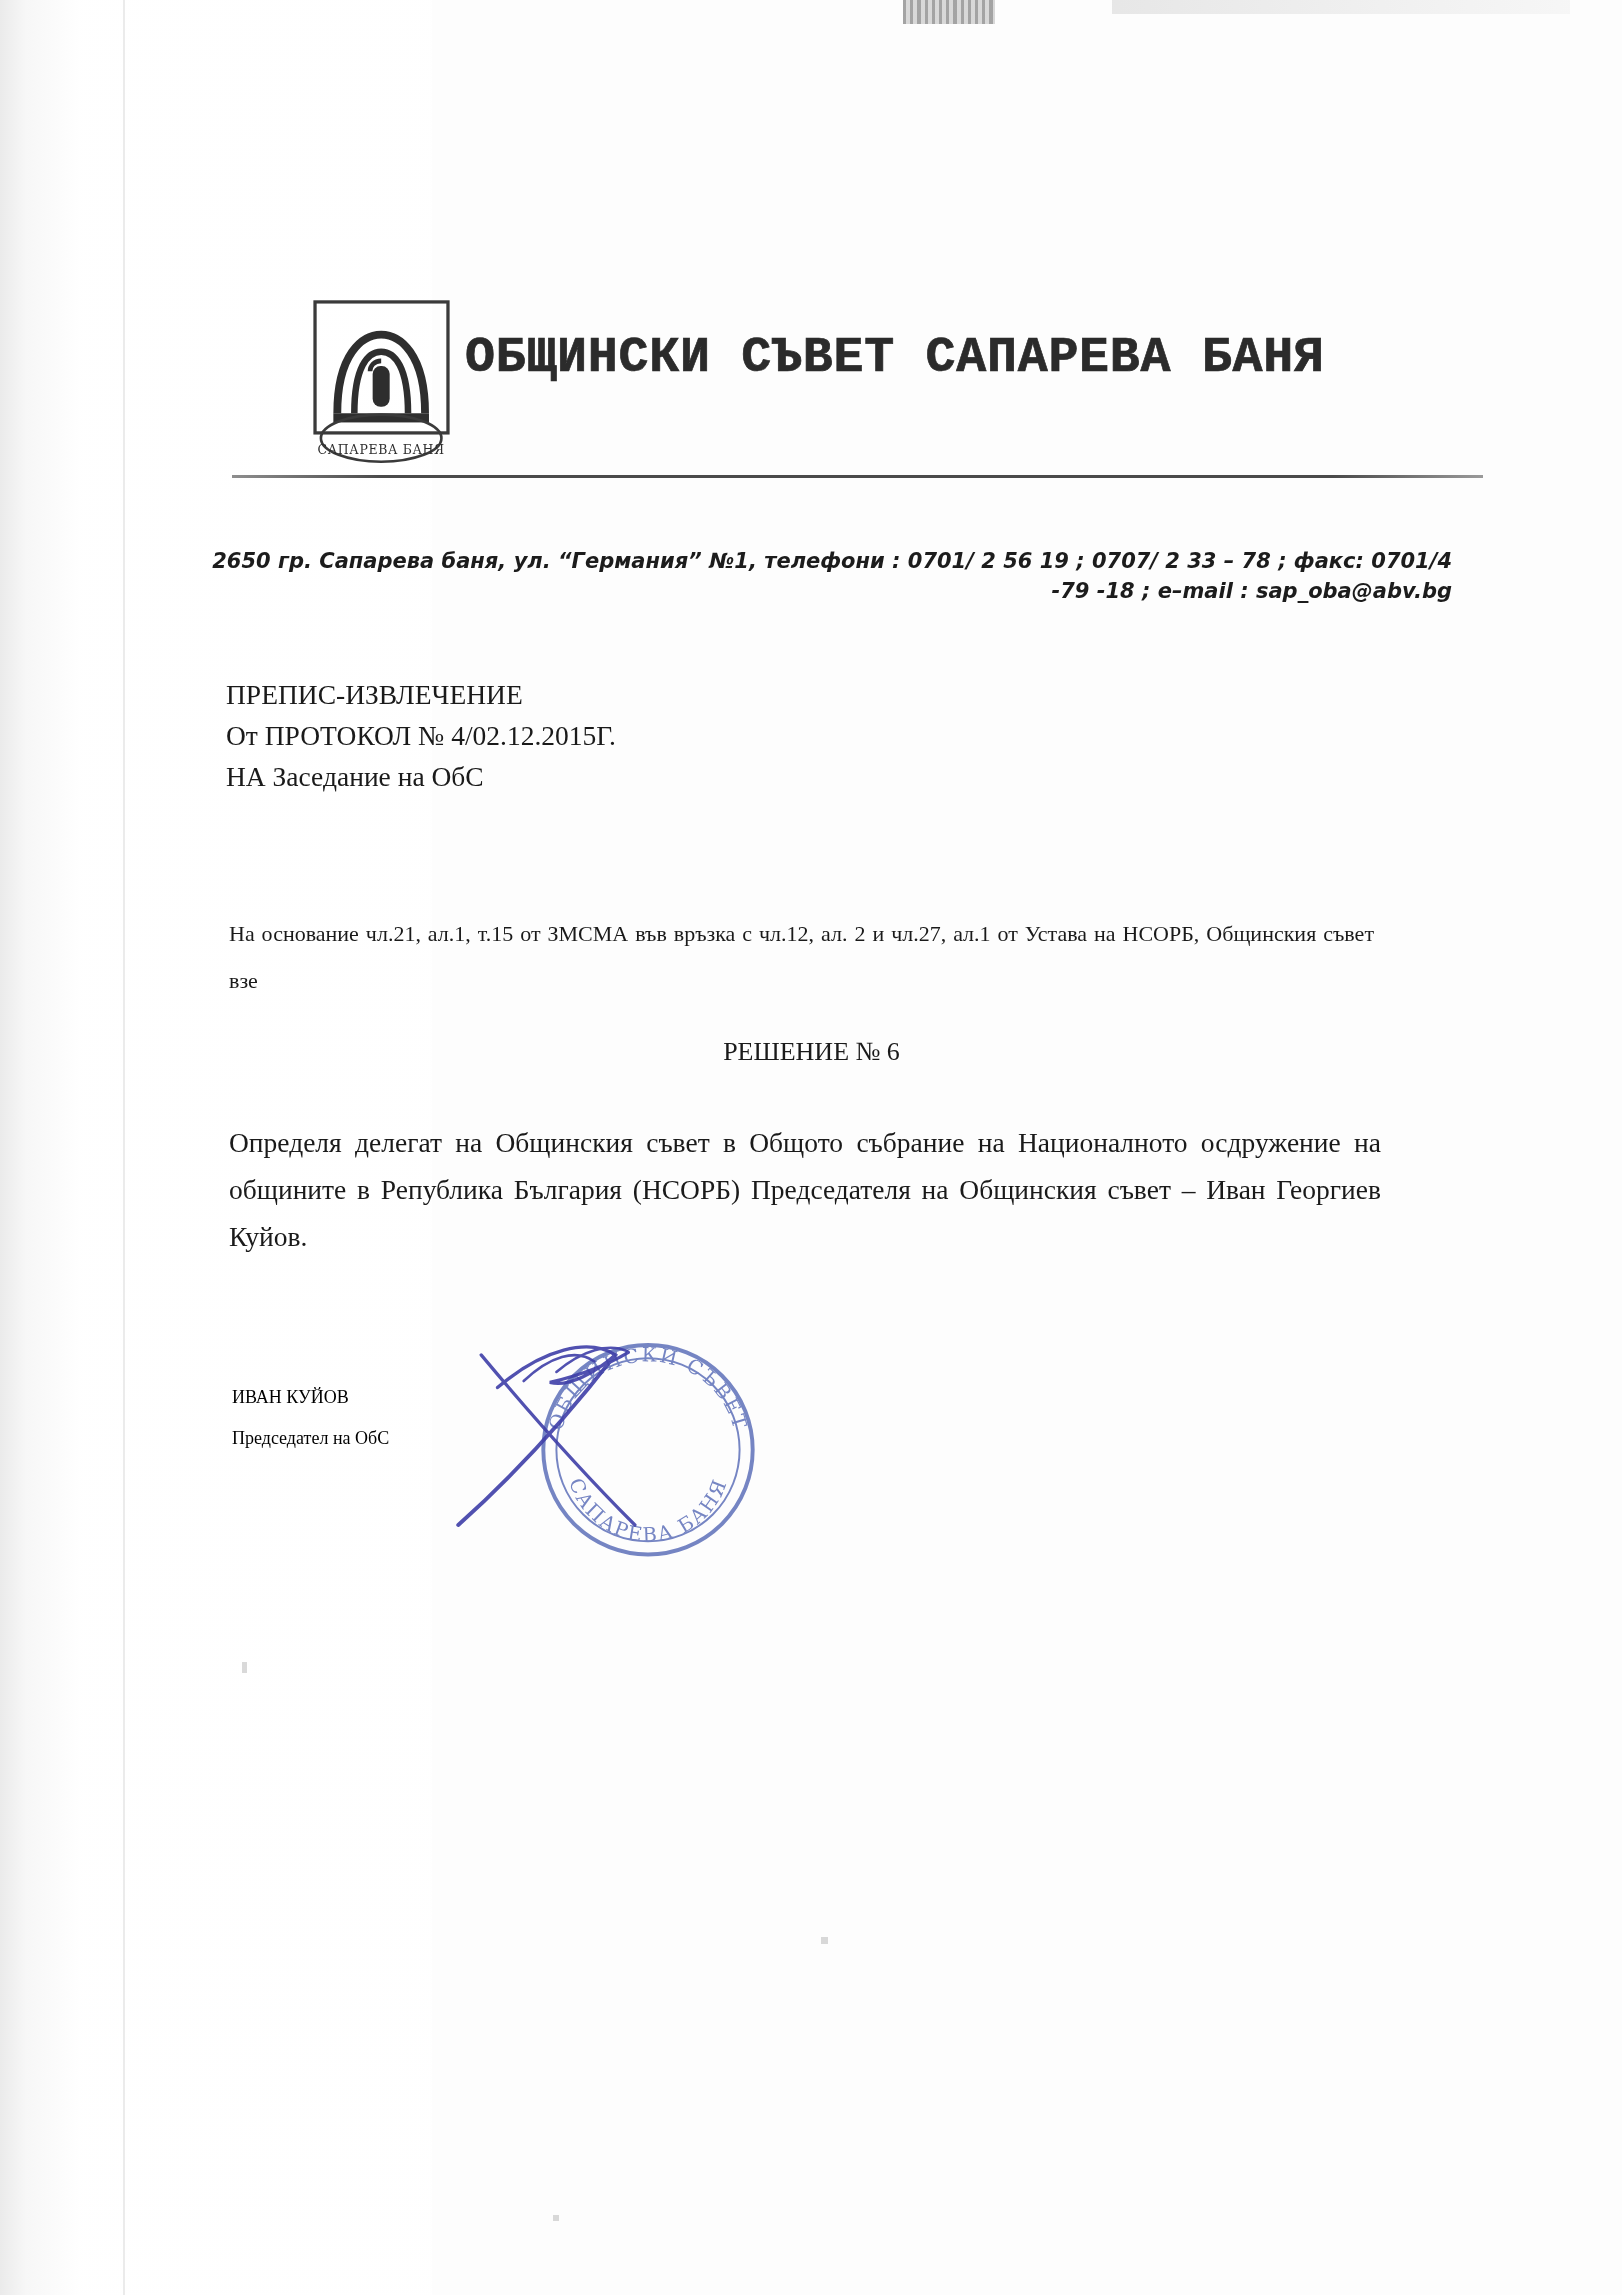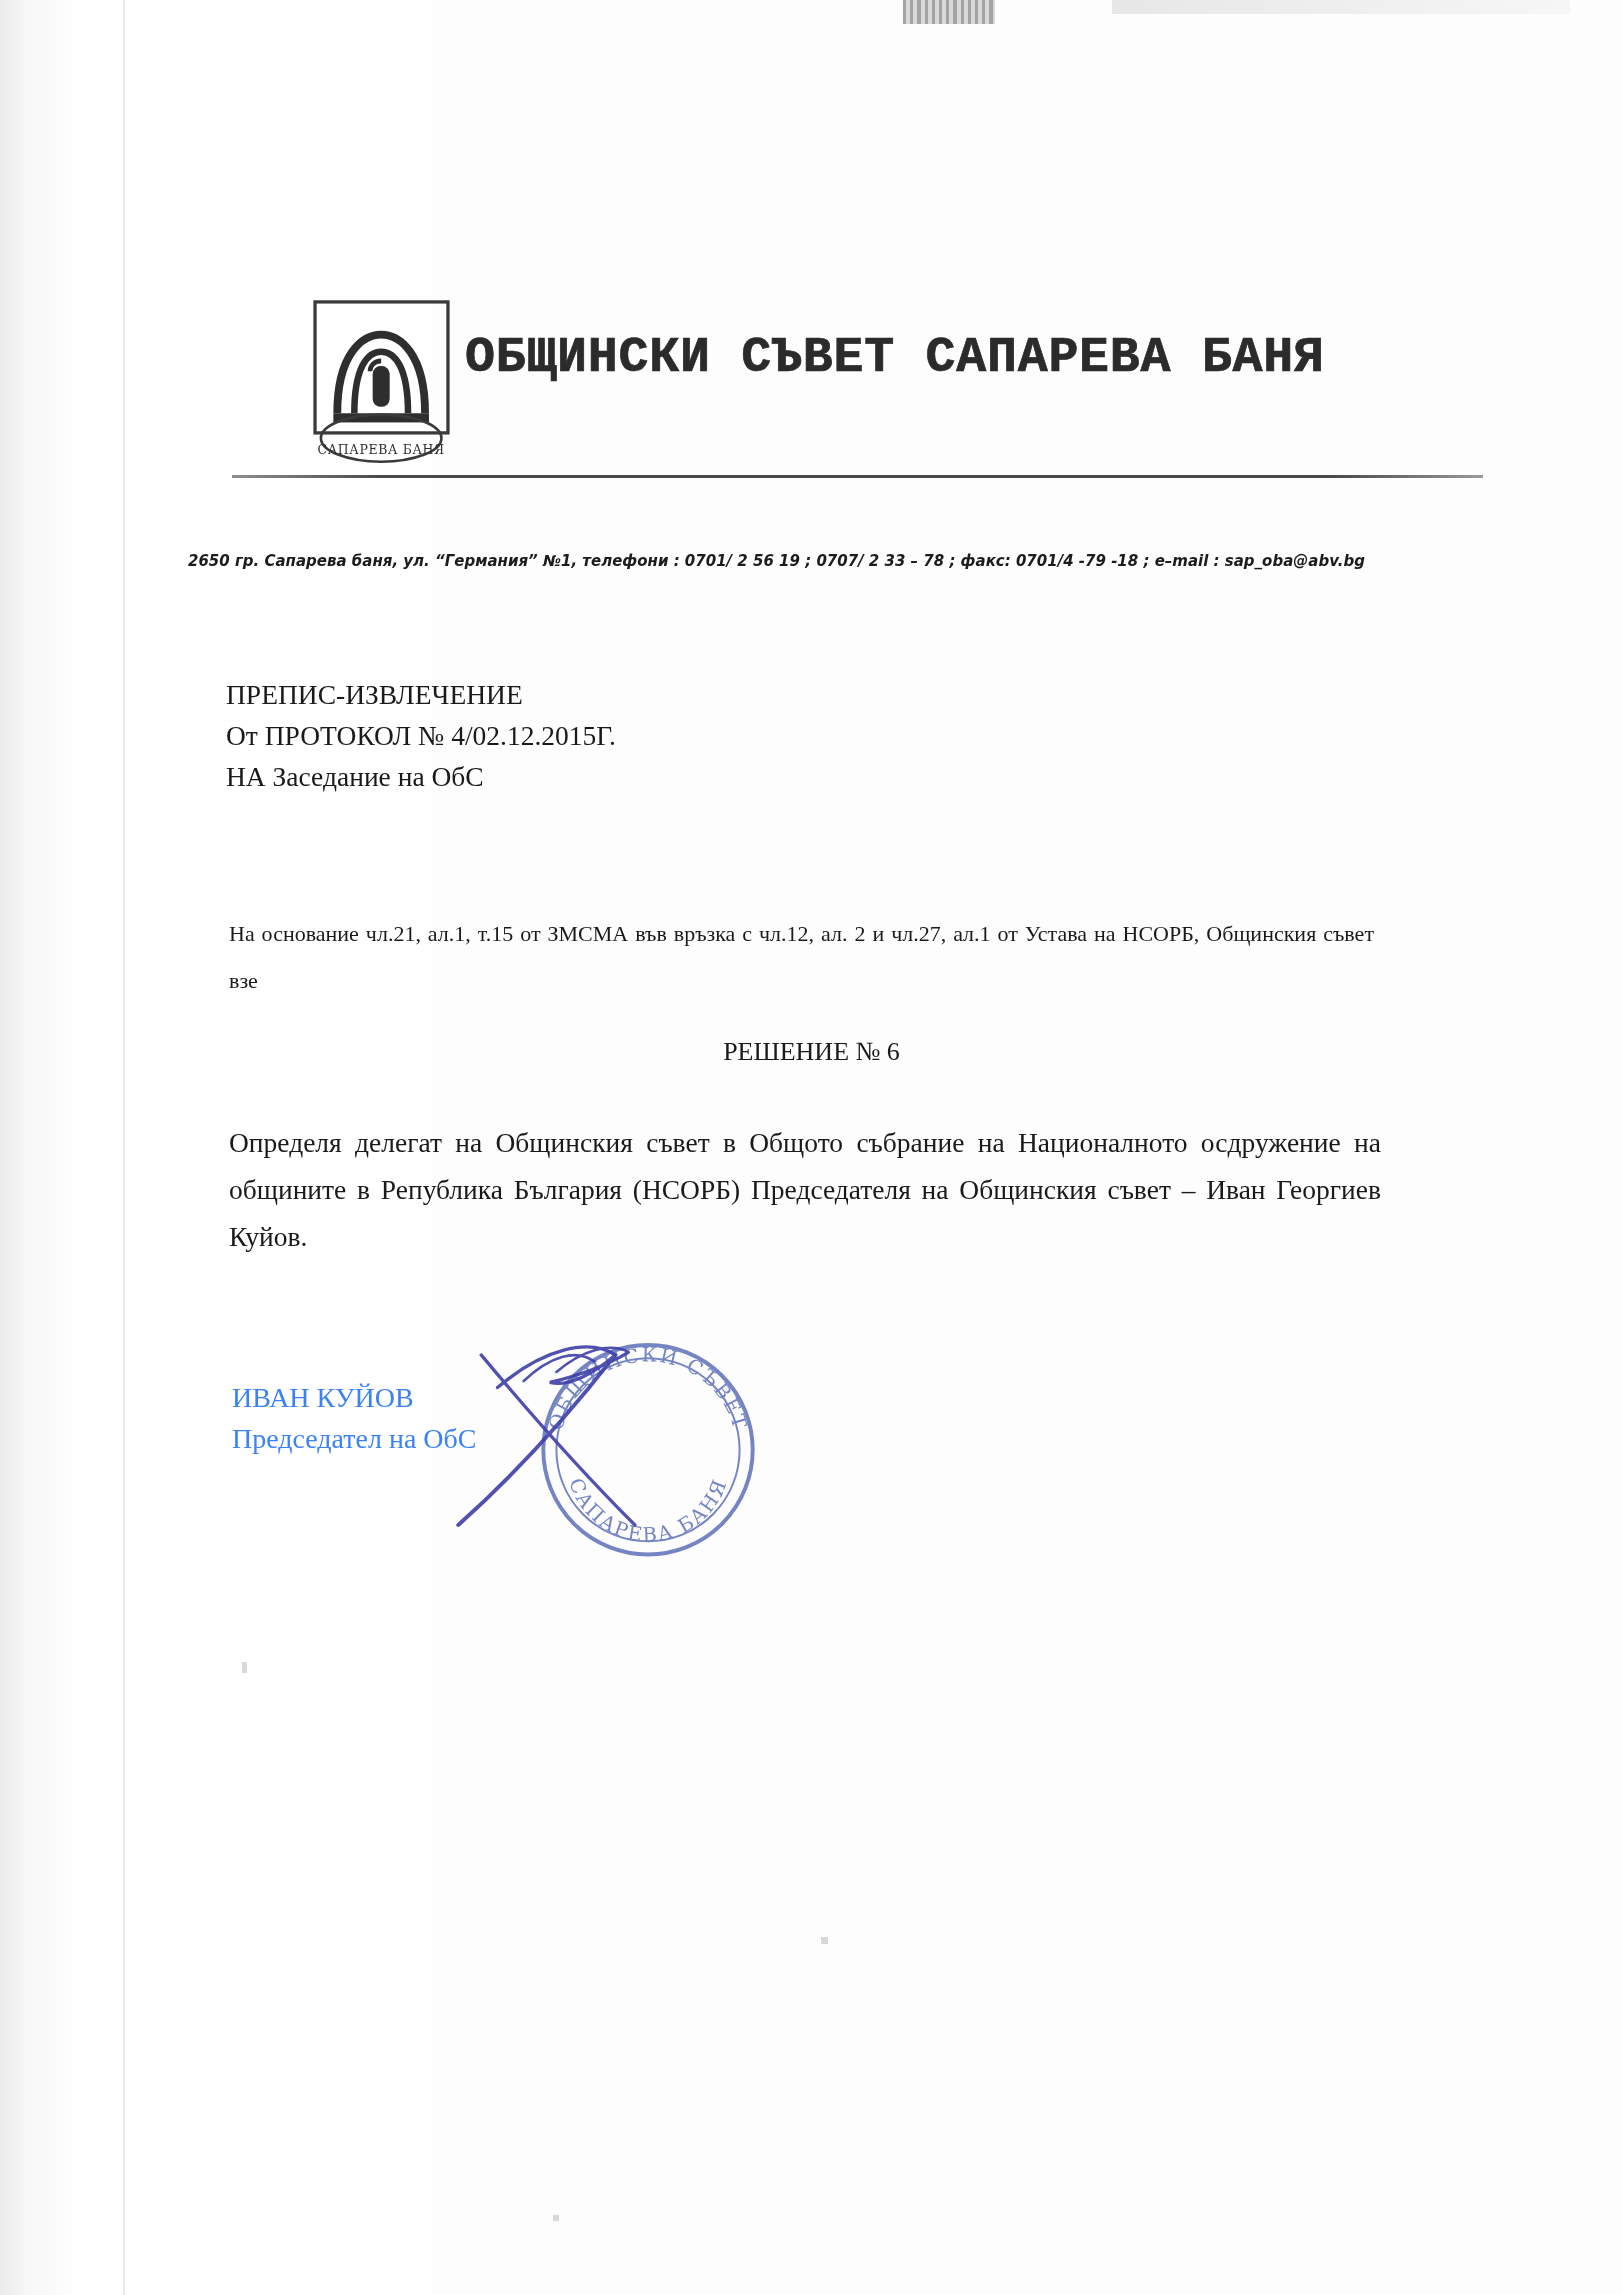--- a/index.html
+++ b/index.html
@@ -95,27 +95,27 @@
     top: 475px;
     left: 232px;
     width: 1251px;
     height: 3.3px;
     background: linear-gradient(to right, #8e8e8e, #4a4a4a 12%, #4a4a4a 88%, #9a9a9a);
   }
 
   .contact {
     position: absolute;
     top: 546px;
-    left: 188px;
+    left: 209px;
     width: 1243px;
-    text-align: left;
+    text-align: right;
     font-family: "DejaVu Sans", sans-serif;
     font-style: italic;
     font-weight: bold;
-    font-size: 15px;
+    font-size: 21px;
     line-height: 30px;
     color: #1c1c1c;
   }
 
   .block-extract {
     position: absolute;
     top: 674px;
     left: 226px;
     font-size: 27.5px;
     line-height: 41px;
@@ -153,23 +153,23 @@
     line-height: 47px;
     color: #1a1a1a;
     text-align: justify;
     text-justify: inter-word;
   }
 
   .signature-block {
     position: absolute;
     top: 1377px;
     left: 232px;
-    font-size: 28px;
+    font-size: 18px;
     line-height: 41px;
-    color: #3b82f6;
+    color: #000000;
     white-space: pre-line;
   }
 
   
   .stamp {
     position: absolute;
     top: 1309px;
     left: 419px;
     width: 458px;
     height: 275px;

